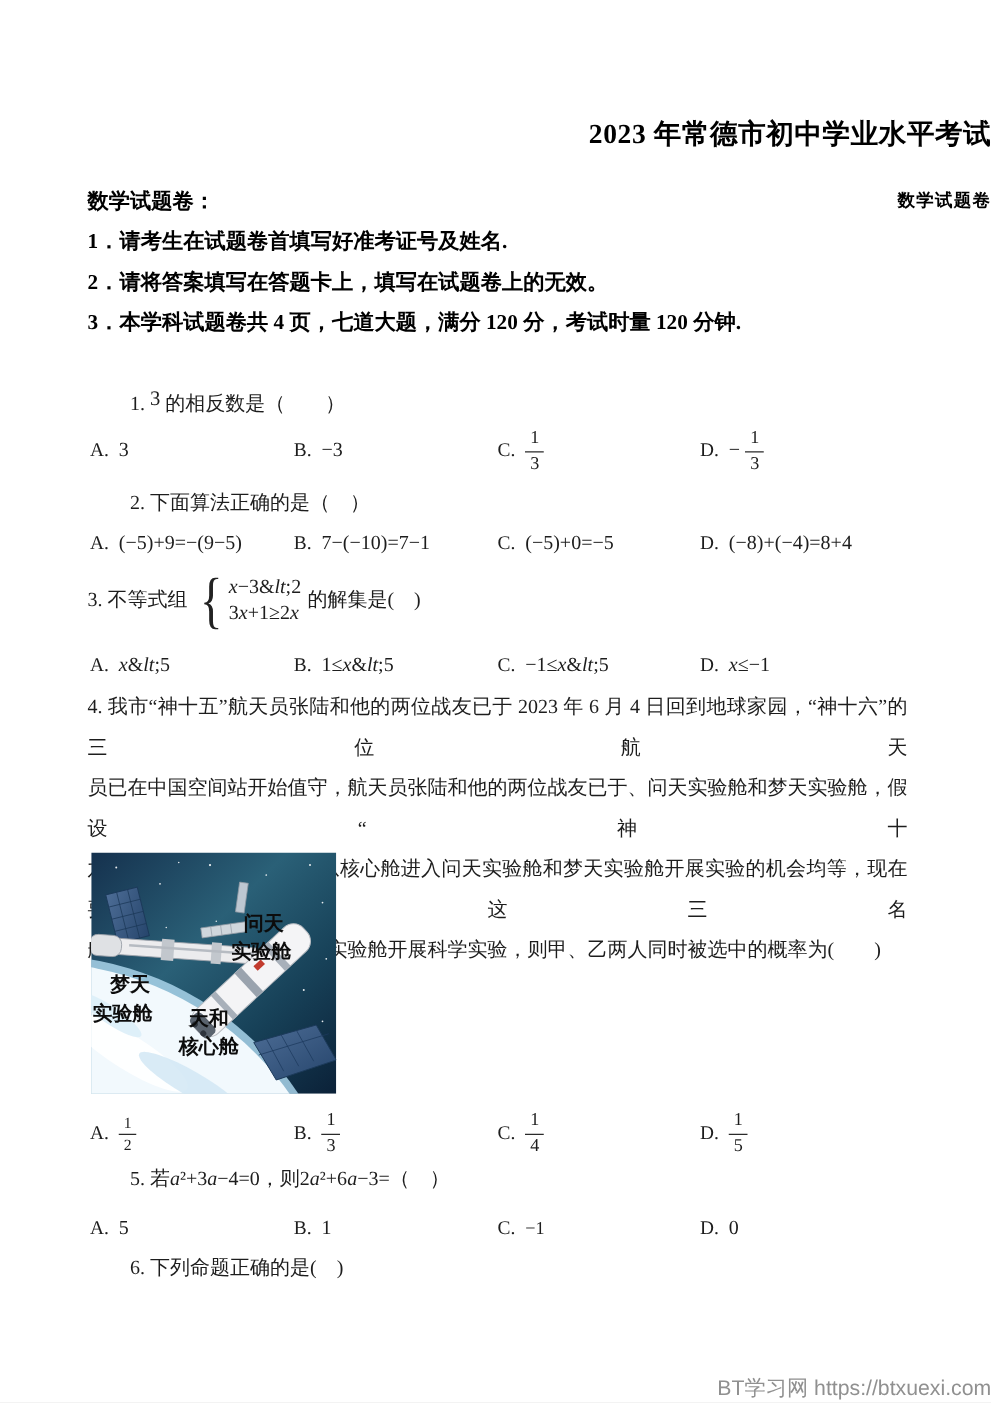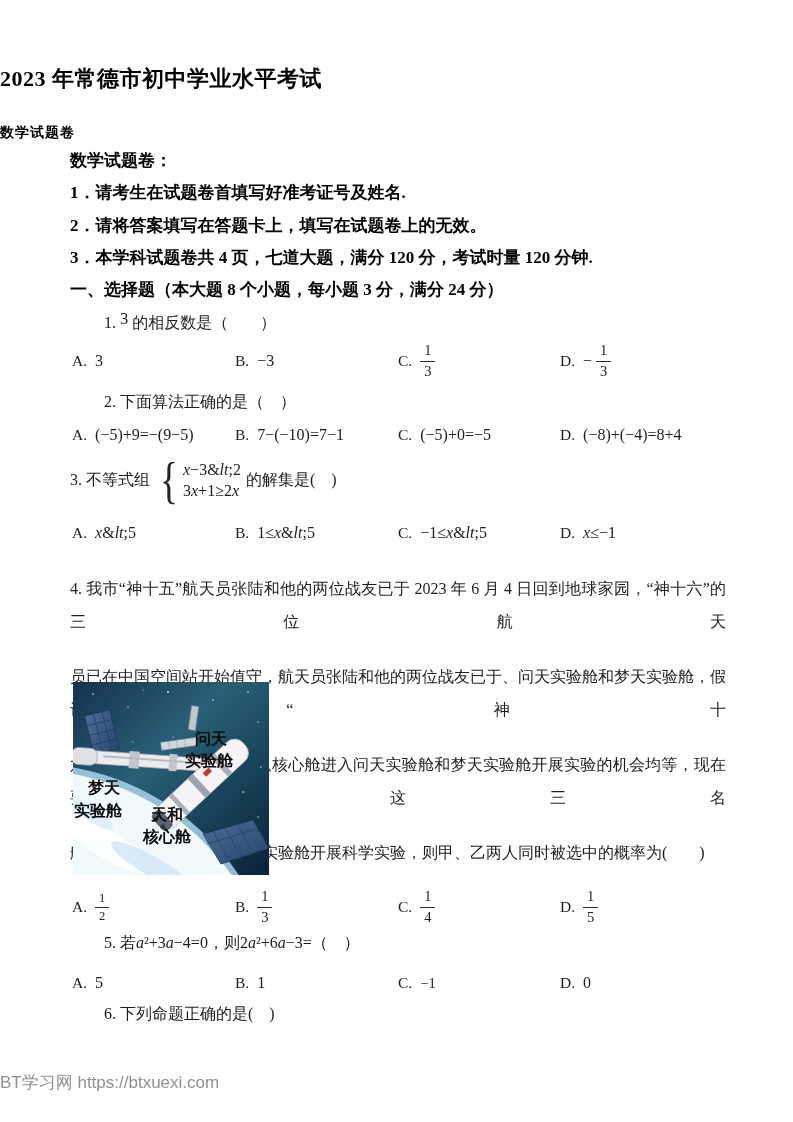--- a/index.html
+++ b/index.html
@@ -6,57 +6,56 @@
   .page{
     position:relative;
     width:793px;height:1122px;
     margin:0 auto;
     background:#ffffff;
     font-family:"Liberation Serif","DejaVu Serif",serif;
     color:#1d1d1d;
     overflow:hidden;
   }
   .abs{position:absolute;}
-  .center{left:0;width:100%;text-align:left;}
+  .center{left:0;width:100%;text-align:right;margin-top:28px;}
   .page-title{top:64px;font-size:22px;font-weight:bold;color:#000;letter-spacing:0.5px;}
   .page-subtitle{top:124px;font-size:14px;font-weight:bold;color:#000;letter-spacing:1px;}
   .bold-line{left:70px;width:660px;font-size:17px;font-weight:bold;color:#000;}
   .stem{left:70px;width:660px;font-size:16px;margin-left:34px;}
   .raised{position:relative;top:-4px;font-size:16.5px;}
   .optrow{left:72px;width:655px;}
   .opt{position:absolute;top:0;height:100%;display:flex;align-items:center;gap:8px;font-size:16px;white-space:nowrap;}
   .opt .olab{font-size:15.5px;}
   .o-a{left:0;} .o-b{left:163px;} .o-c{left:326px;} .o-d{left:488px;}
   .frac{display:inline-flex;flex-direction:column;align-items:center;font-size:14.5px;line-height:1.2;vertical-align:middle;}
   .frac .num{border-bottom:1px solid #2a2a2a;padding:0 4px 1px;}
   .frac .den{padding-top:1px;}
   i{font-style:italic;font-family:"Liberation Serif","DejaVu Serif",serif;}
   .sys{display:flex;align-items:center;gap:5px;font-size:16px;text-align:right;}
   .brace{font-size:50px;font-weight:300;line-height:0.9;transform:scaleX(0.75);margin:0 -3px 0 2px;color:#222;}
   .syslines{display:inline-flex;flex-direction:column;gap:3px;align-items:flex-start;}
   .para{left:70px;width:656px;font-size:16px;line-height:32.5px;}
-  .para .jline{text-align:justify;text-align-last:justify;margin-top:23px;}
+  .para .jline{text-align:justify;text-align-last:justify;}
   .para .jline.last{text-align-last:left;}
   .figure{left:73px;top:682px;width:196px;height:193px;}
   .footer{top:1071px;font-size:17px;color:#909090;font-family:"Liberation Sans","DejaVu Sans",sans-serif;}
   svg text{font-family:"Liberation Serif","DejaVu Serif",serif;font-weight:bold;fill:#0c0c0c;}
 </style>
 </head>
 <body>
 
 <div class="page">
 
   <div class="abs center page-title">2023 年常德市初中学业水平考试</div>
   <div class="abs center page-subtitle">数学试题卷</div>
 
   <div class="abs bold-line" style="top:149px">数学试题卷：</div>
   <div class="abs bold-line" style="top:181px">1．请考生在试题卷首填写好准考证号及姓名.</div>
   <div class="abs bold-line" style="top:214px">2．请将答案填写在答题卡上，填写在试题卷上的无效。</div>
   <div class="abs bold-line" style="top:246px">3．本学科试题卷共 4 页，七道大题，满分 120 分，考试时量 120 分钟.</div>
-  <div class="abs bold-line" style="top:278px">一、选择题（本大题 8 个小题，每小题 3 分，满分 24 分）</div>
 
   <div class="abs stem" style="top:313px">
     <span>1.</span>
     <span class="raised">3</span><span> 的相反数是（　　）</span>
   </div>
   <div class="abs optrow" style="top:336px;height:50px">
     <div class="opt o-a">
       <span class="olab">A.</span>
         <span>3</span>
     </div>

